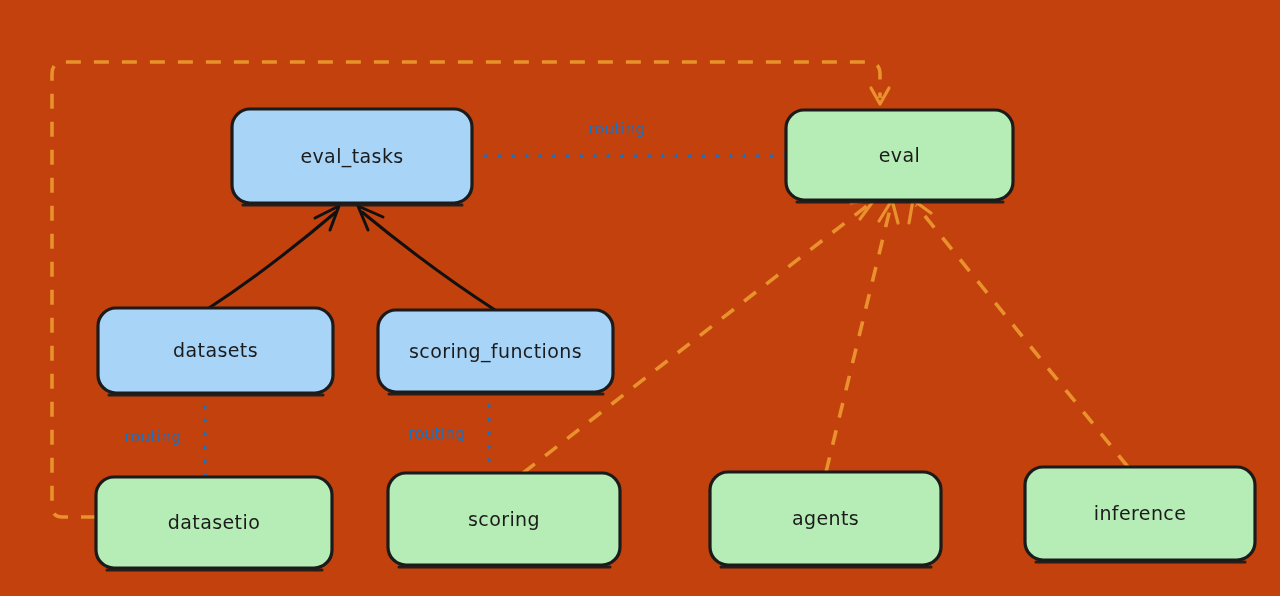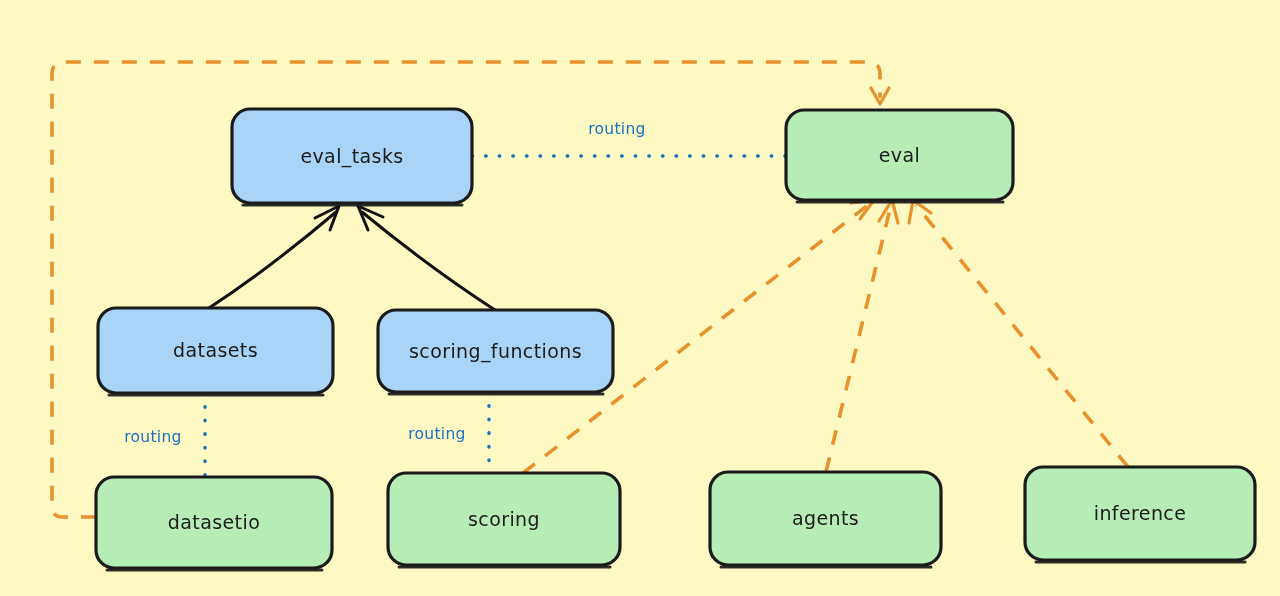--- a/index.html
+++ b/index.html
@@ -82,21 +82,21 @@
   .arrow-orange {
     fill: none;
     stroke-width: 3.2;
     stroke-linecap: round;
     stroke-linejoin: round;
   }
 </style>
 </head>
 <body>
 
-<div id="diagram-root" style="background: #fef9c3;">
+<div id="diagram-root" style="background: #c2410c;">
   <svg id="diagram-svg" viewBox="0 0 1280 596" xmlns="http://www.w3.org/2000/svg">
 
     <g>
 
       <g>
         <path class="dashed-edge" id="p-datasetio-eval" d="M 96 517 L 62 517 Q 52 517 52 505 L 52 74 Q 52 62 64 62 L 868 62 Q 880 62 880 74 L 880 98" stroke="#e8912d"></path>
         <path class="arrow-orange" id="a-datasetio-eval" d="M 871 88 L 880 104 L 889 88" stroke="#e8912d"></path>
       </g>
 
       <g>

